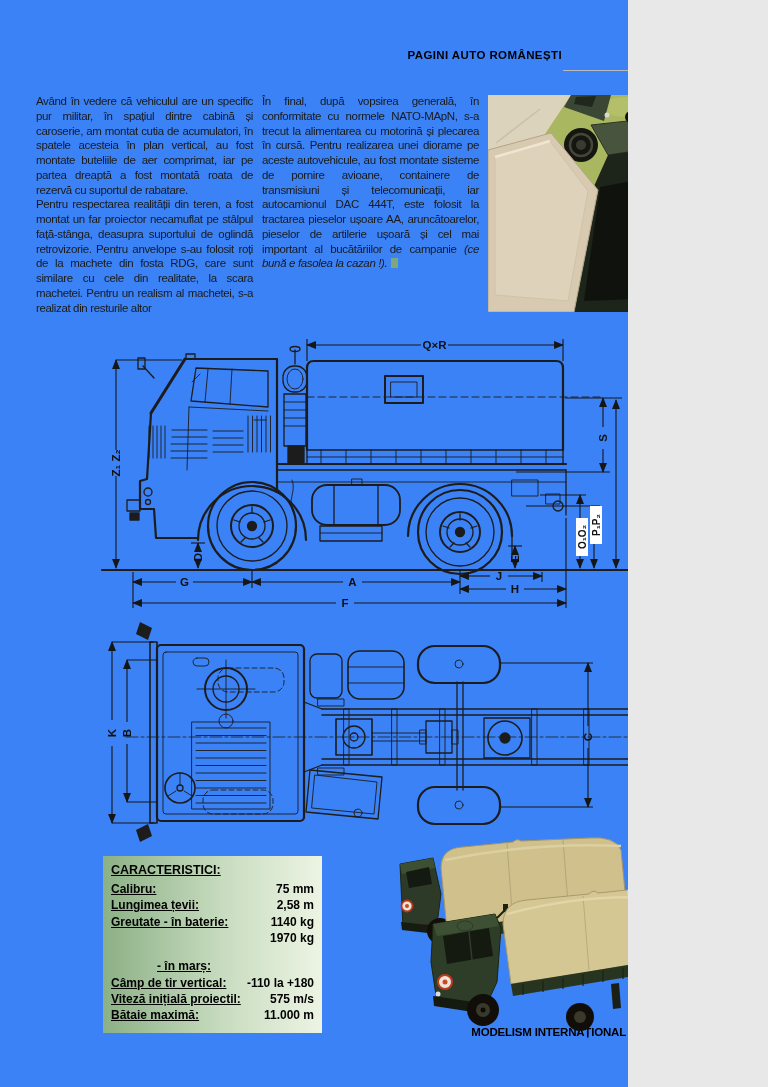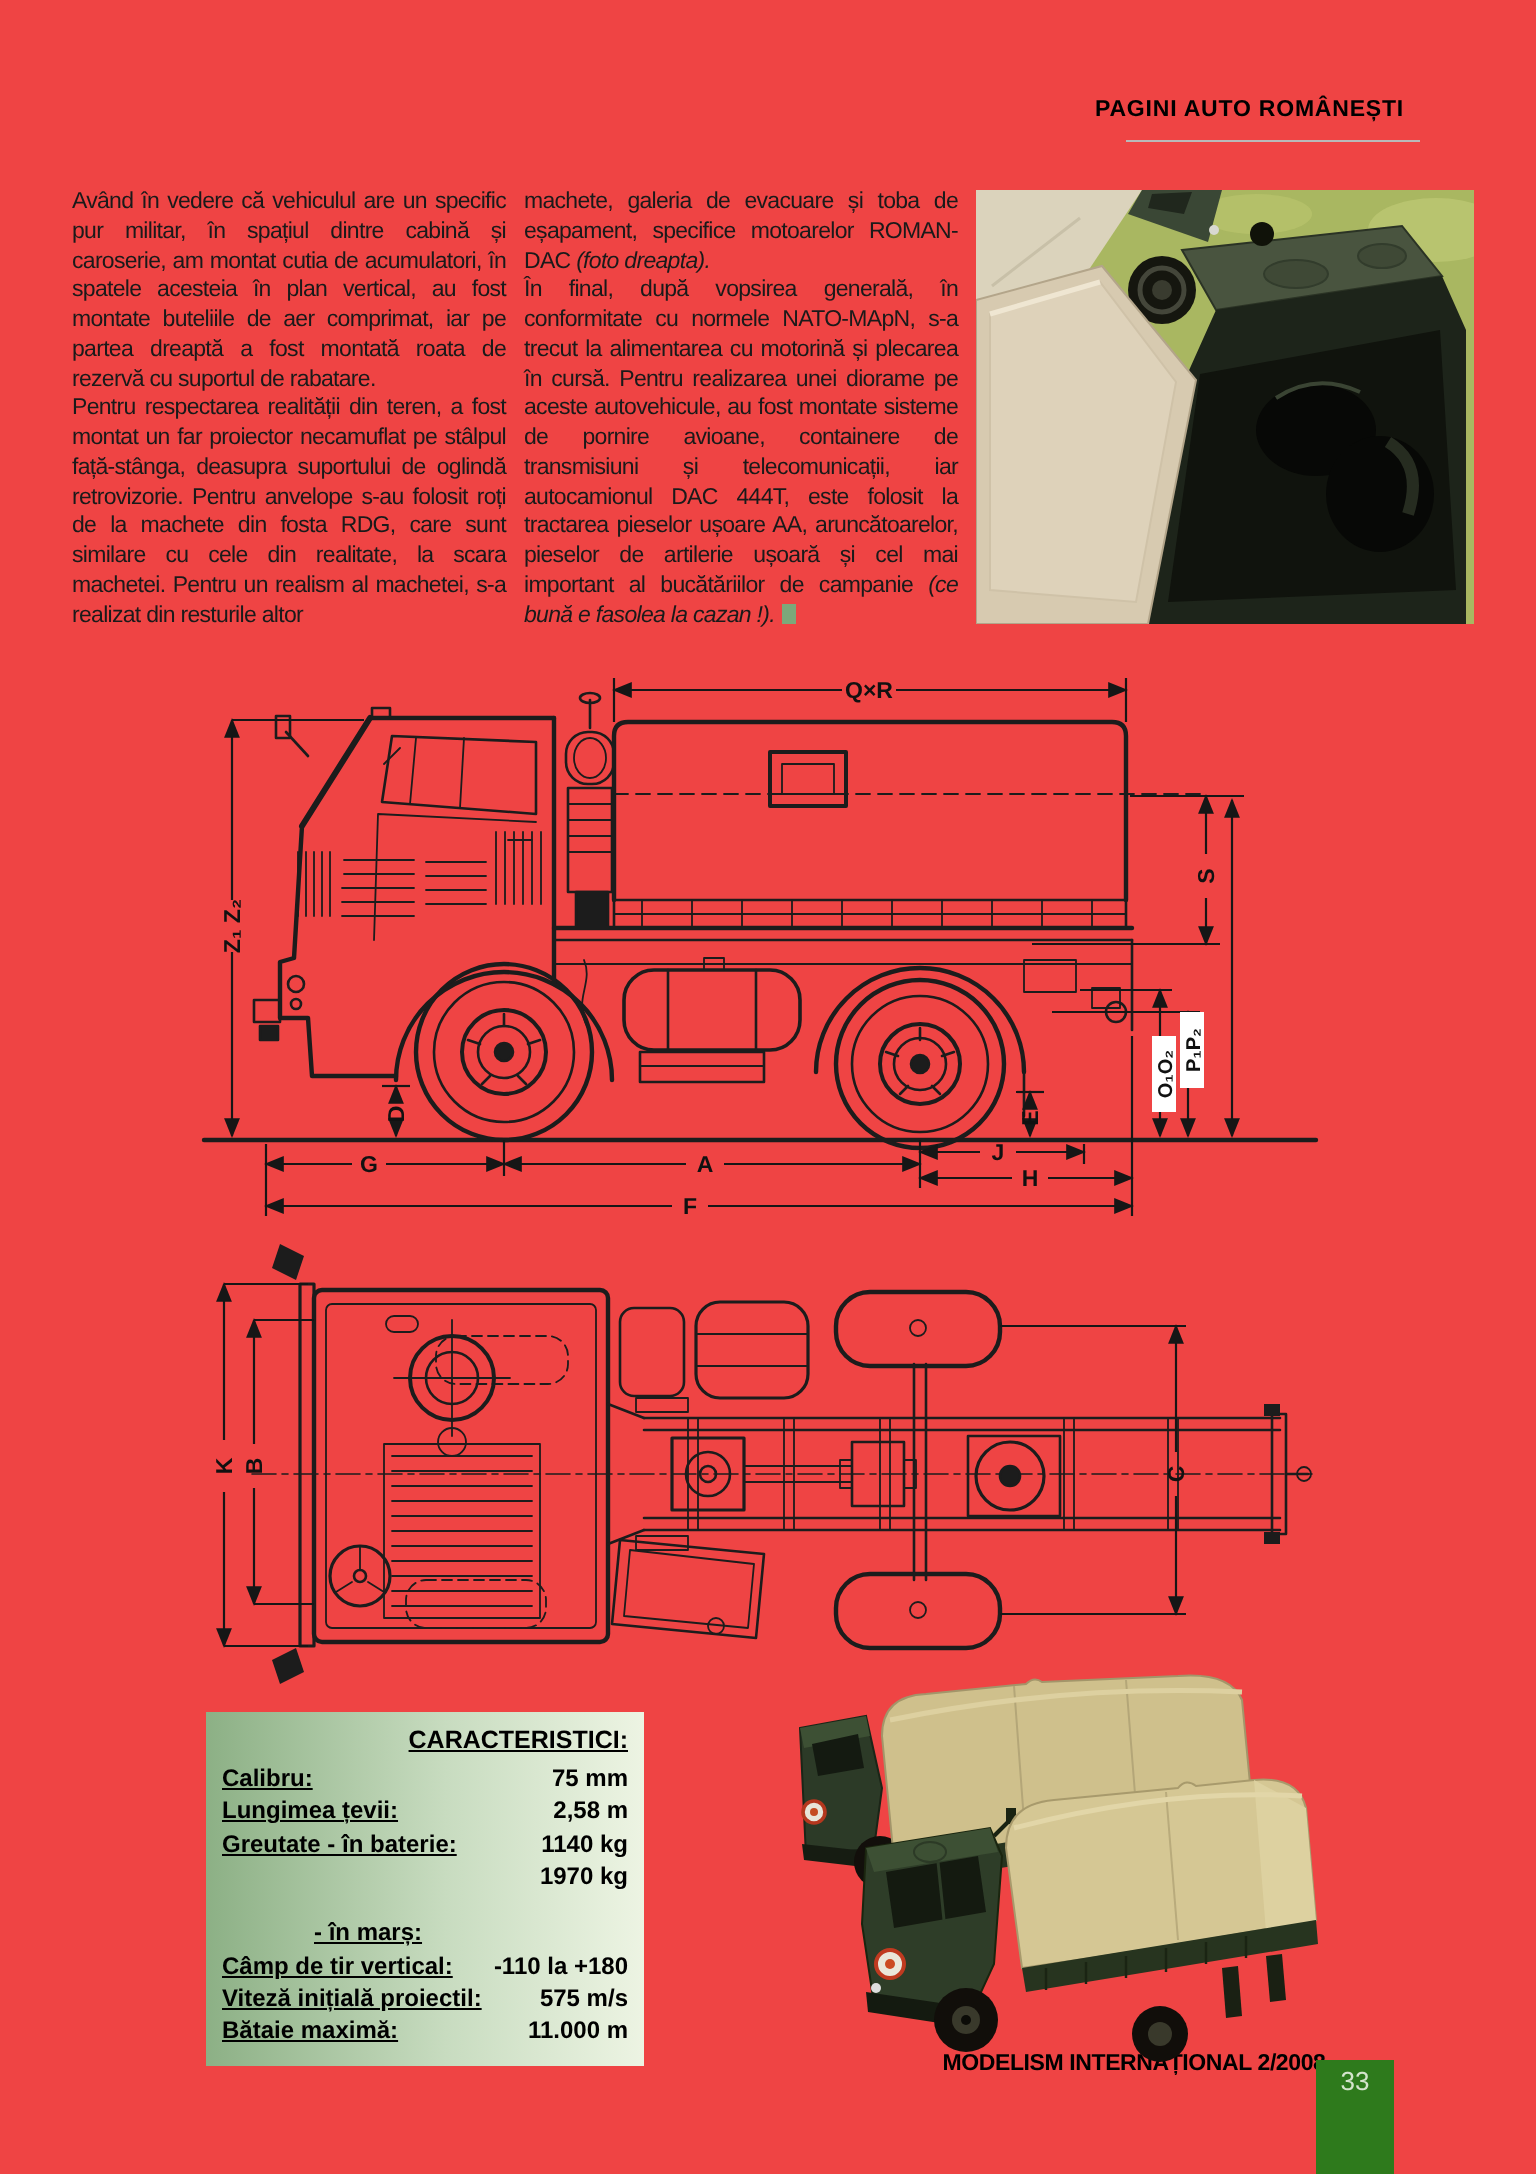--- a/index.html
+++ b/index.html
@@ -1,16 +1,16 @@
 <!DOCTYPE html>
 <html><head>
 <meta charset="utf-8">
 <style>
   html,body{margin:0;padding:0;background:#e8e8e8;}
-  .page{position:relative;width:768px;height:1087px;background:#ef4444;overflow:hidden;
+  .page{position:relative;width:628px;height:1087px;background:#3b82f6;overflow:hidden;
         font-family:"Liberation Sans",sans-serif;color:#1a1a1a;}
   
   .hdr-title{position:absolute;top:49px;right:66px;font-size:11.5px;font-weight:bold;
              letter-spacing:.4px;color:#000;}
   .hdr-rule{position:absolute;top:70px;left:563px;width:147px;height:1px;background:#b9b9b9;}
   
   .col{position:absolute;top:94px;width:217px;font-size:11.5px;line-height:14.75px;
        text-align:justify;letter-spacing:-.35px;}
   .col-1{left:36px;}
   .col-2{left:262px;}
@@ -29,21 +29,21 @@
   .thin{stroke-width:.9;}
   .dim{stroke:#161616;fill:none;stroke-width:1.1;}
   .lbl{font-family:"Liberation Sans",sans-serif;font-size:11.5px;font-weight:bold;fill:#111;
        text-anchor:middle;}
   .lbl-s{font-size:10px;}
   
   .specs{position:absolute;left:103px;top:856px;width:219px;box-sizing:border-box;
          padding:6px 8px 9px 8px;
          background:linear-gradient(90deg,#8cb085 0%,#c8dcc0 55%,#edf4e3 100%);
          font-weight:bold;font-size:12px;color:#000;}
-  .spec-title{text-decoration:underline;font-size:12.5px;margin-bottom:2px;line-height:17px;text-align:right;}
+  .spec-title{text-decoration:underline;font-size:12.5px;margin-bottom:2px;line-height:17px;}
   .spec-row{display:flex;justify-content:space-between;line-height:16.4px;}
   .spec-row .sl{text-decoration:underline;}
   .spec-row .sv{}
   .spec-row.nu .sv{text-decoration:none;}
   .spec-row.indent .sl{padding-left:46px;margin-top:28px;}
   
   .foot-journal{position:absolute;left:462px;top:1026px;width:210px;text-align:center;
                 font-size:11.5px;font-weight:bold;letter-spacing:-.2px;color:#000;z-index:1;}
   .page-num-box{position:absolute;left:658px;top:1030px;width:39px;height:57px;
                 background:#2e7a1c;color:#d4e4cc;font-size:13px;text-align:center;
@@ -55,21 +55,20 @@
 <div class="page">
 
   <div class="hdr-title">PAGINI AUTO ROMÂNEȘTI</div>
   <div class="hdr-rule"></div>
 
   <div class="col col-1">
     <p>Având în vedere că vehiculul are un specific pur militar, în spațiul dintre cabină și caroserie, am montat cutia de acumulatori, în spatele acesteia în plan vertical, au fost montate buteliile de aer comprimat, iar pe partea dreaptă a fost montată roata de rezervă cu suportul de rabatare.</p>
     <p>Pentru respectarea realității din teren, a fost montat un far proiector necamuflat pe stâlpul față-stânga, deasupra suportului de oglindă retrovizorie. Pentru anvelope s-au folosit roți de la machete din fosta RDG, care sunt similare cu cele din realitate, la scara machetei. Pentru un realism al machetei, s-a realizat din resturile altor</p>
   </div>
   <div class="col col-2">
-    <p><span>machete, galeria de evacuare și toba de eșapament, specifice motoarelor ROMAN-DAC </span><span class="ital">(foto dreapta).</span></p>
     <p><span>În final, după vopsirea generală, în conformitate cu normele NATO-MApN, s-a trecut la alimentarea cu motorină și plecarea în cursă. Pentru realizarea unei diorame pe aceste autovehicule, au fost montate sisteme de pornire avioane, containere de transmisiuni și telecomunicații, iar autocamionul DAC 444T, este folosit la tractarea pieselor ușoare AA, aruncătoarelor, pieselor de artilerie ușoară și cel mai important al bucătăriilor de campanie </span><span class="ital">(ce bună e fasolea la cazan !).</span><span class="end-square"></span></p>
   </div>
 
   <svg class="photo1" viewBox="0 0 249 217">
     <rect width="249" height="217" fill="#a9b761"></rect>
     <ellipse cx="230" cy="20" rx="34" ry="16" fill="#c3cd78" opacity=".6"></ellipse>
     <ellipse cx="140" cy="12" rx="28" ry="10" fill="#bcc66e" opacity=".6"></ellipse>
     <g>
       <polygon points="0,0 83,0 55,42 0,62" fill="#dbd3bc"></polygon>
       <path d="M8,48 L52,14" stroke="#c8c0a8" stroke-width="1.5" fill="none"></path>

